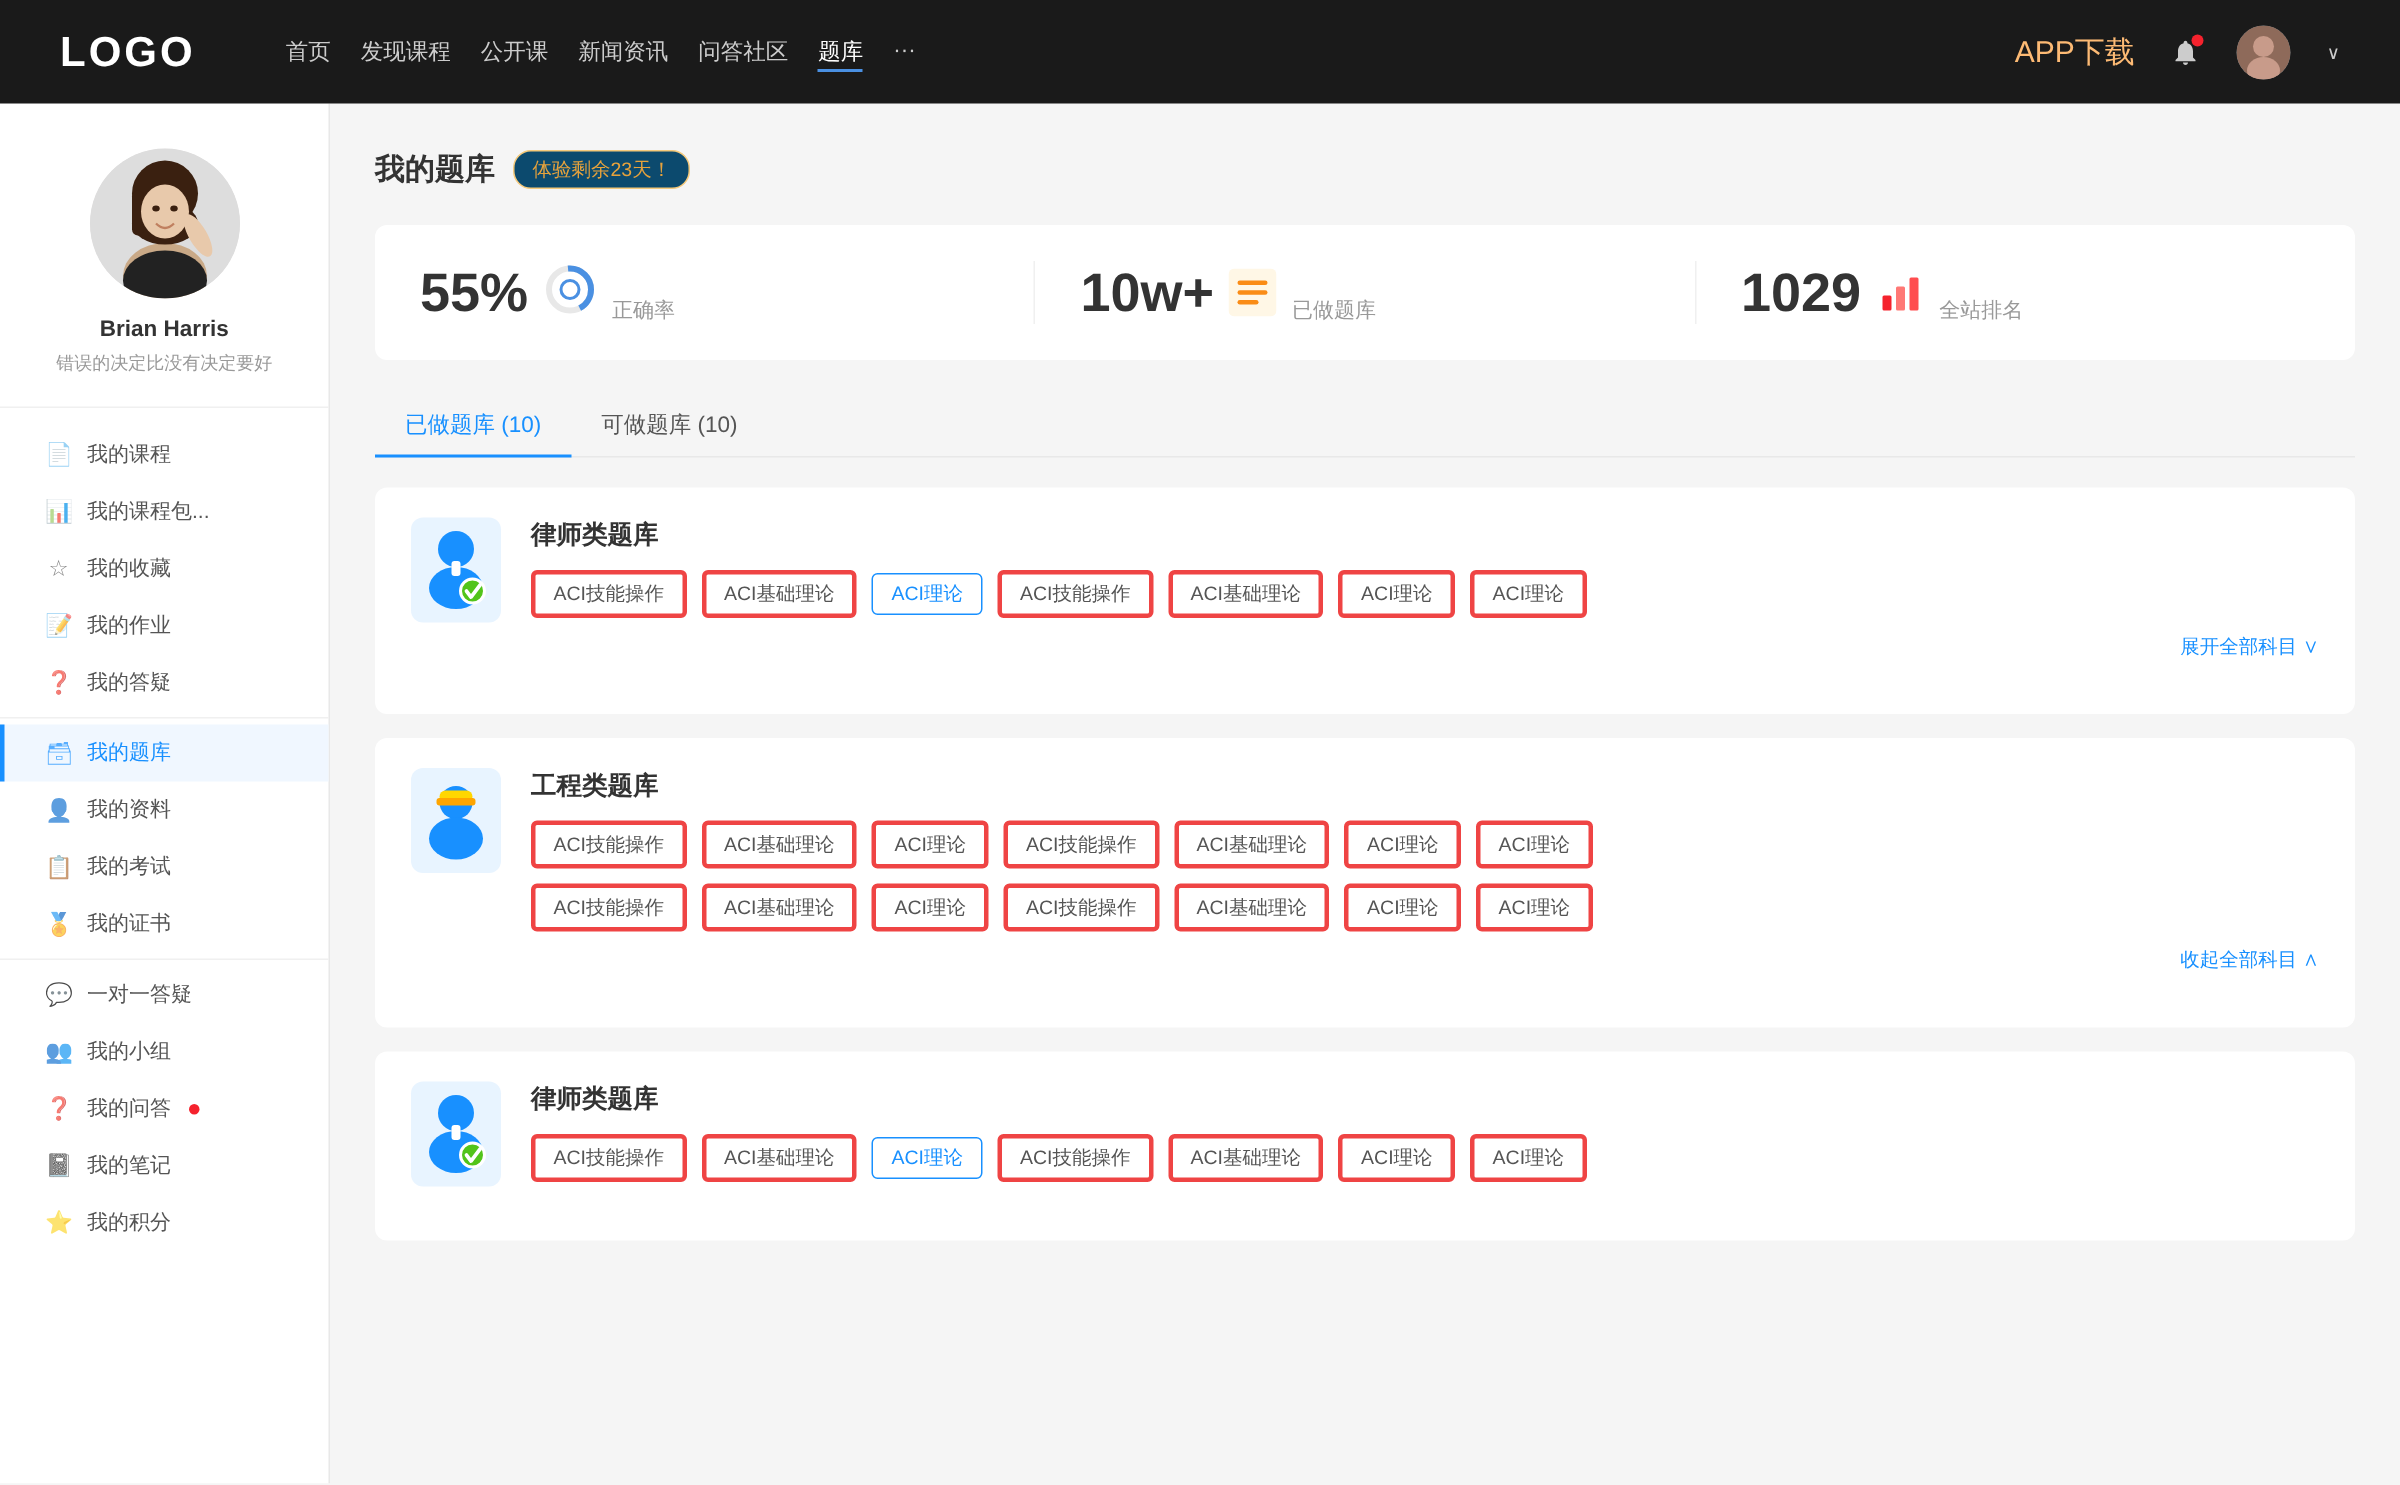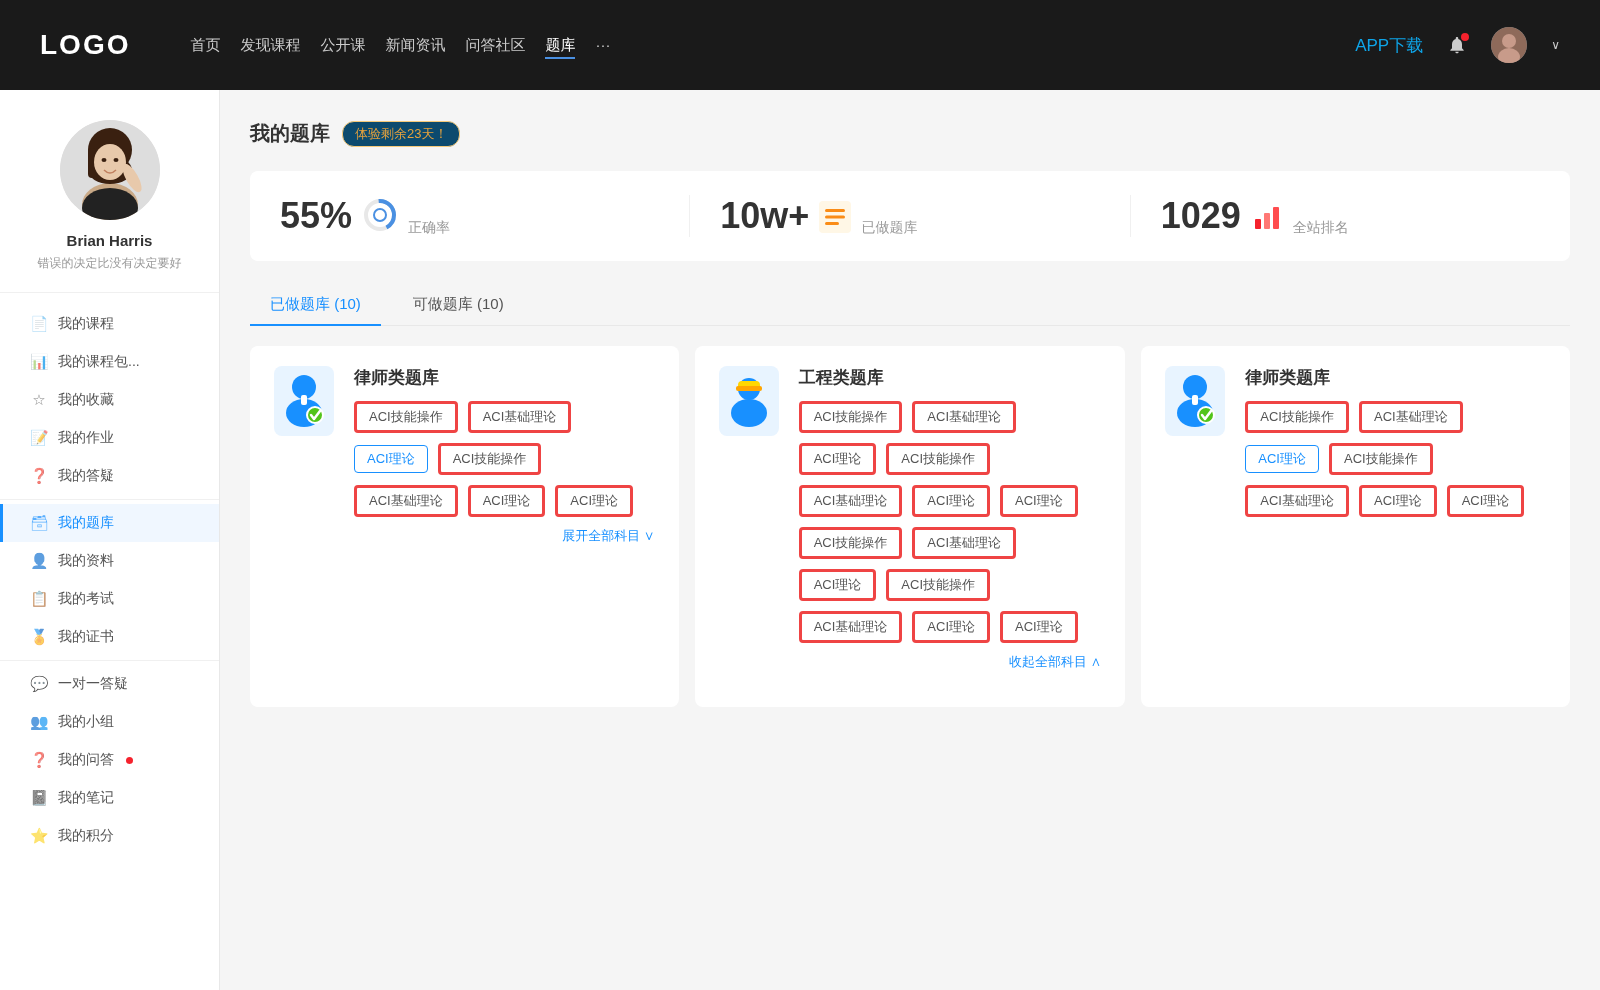--- a/index.html
+++ b/index.html
@@ -1,21 +1,21 @@
 <!DOCTYPE html>
 <html><head>
   <meta charset="utf-8">
   <style>
     * { box-sizing: border-box; margin: 0; padding: 0; }
     body { font-family: -apple-system, BlinkMacSystemFont, 'PingFang SC', 'Microsoft YaHei', sans-serif; background: #f5f5f5; color: #333; }
 
     
     .navbar {
       background: #1a1a1a;
-      height: 90px;
+      height: 69px;
       display: flex;
       align-items: center;
       padding: 0 40px;
       color: #fff;
       position: sticky;
       top: 0;
       z-index: 100;
     }
     .navbar-logo {
       font-size: 28px;
@@ -40,22 +40,22 @@
       color: #fff;
       border-bottom: 2px solid #4a90e2;
       padding-bottom: 2px;
     }
     .navbar-right {
       display: flex;
       align-items: center;
       gap: 20px;
     }
     .navbar-download {
-      color: #0ea5e9;
-      font-size: 17px;
+      color: #fdba74;
+      font-size: 20px;
       cursor: pointer;
     }
     .navbar-bell {
       width: 28px;
       height: 28px;
       display: flex;
       align-items: center;
       justify-content: center;
       cursor: pointer;
       position: relative;
@@ -231,42 +231,42 @@
 
     
     .mini-chart-circle {
       width: 36px;
       height: 36px;
     }
 
     
     .tabs {
       display: flex;
-      gap: 12px;
+      gap: 0;
       margin-bottom: 20px;
       border-bottom: 1px solid #e8e8e8;
       align-items: center;
     }
     .tab {
       padding: 10px 20px;
       font-size: 15px;
       color: #555;
       cursor: pointer;
       border-bottom: 2px solid transparent;
       margin-bottom: -1px;
     }
     .tab.active {
       color: #1890ff;
       border-bottom: 2px solid #1890ff;
     }
 
     
     .qbank-list {
       display: flex;
-      flex-direction: row;
+      flex-direction: column;
       gap: 16px;
     }
     .qbank-card {
       background: #fff;
       border-radius: 8px;
       padding: 20px 24px;
     }
     .qbank-header {
       display: flex;
       align-items: flex-start;

